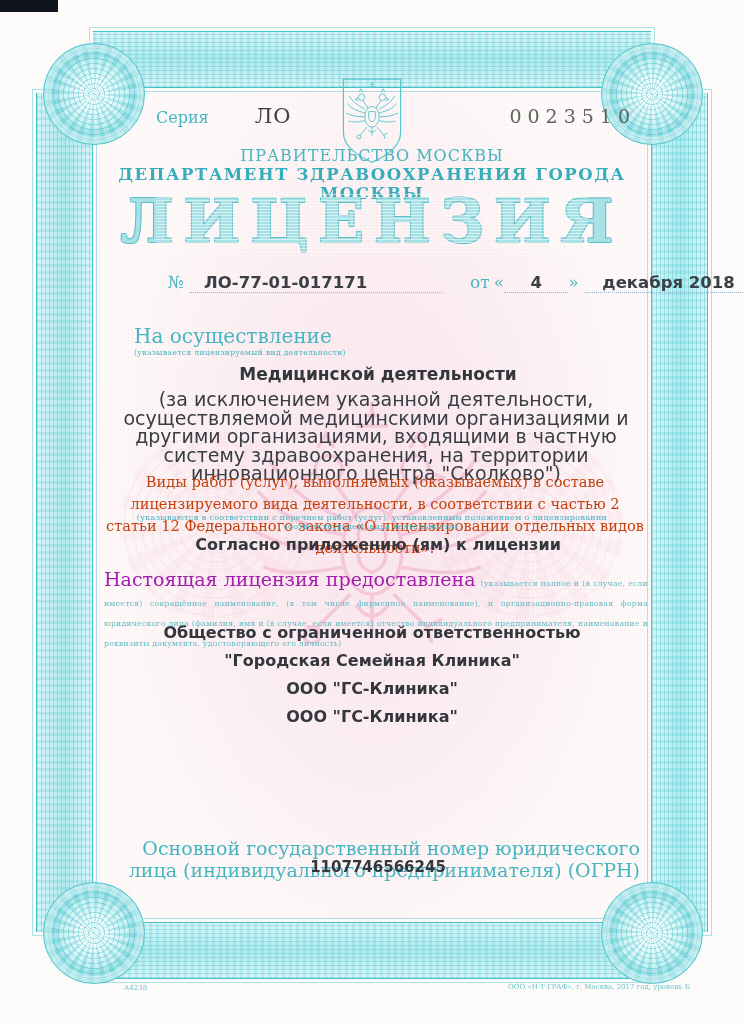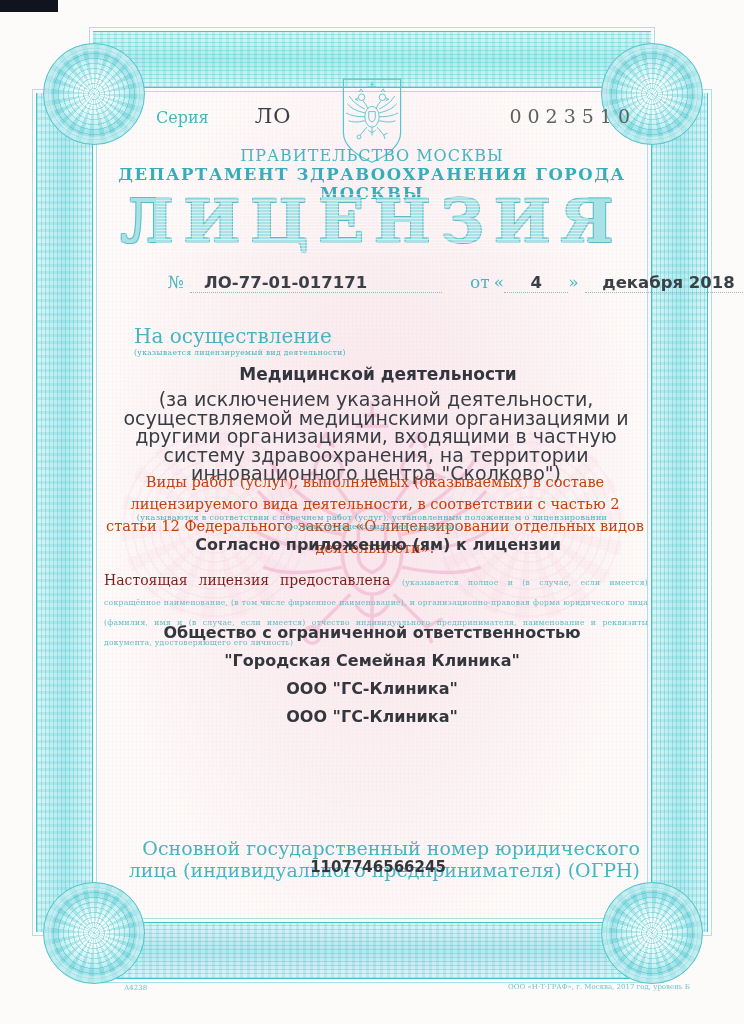--- a/index.html
+++ b/index.html
@@ -92,21 +92,21 @@
   .lead-activity-note{top:348px;left:134px;font-size:7.5px;letter-spacing:.4px;}
   .activity-name{top:364px;font-size:17px;}
   .exception{top:390px;left:112px;right:104px;text-align:center;
     font-family:"DejaVu Sans", sans-serif;font-size:19px;color:#383d44;line-height:18.6px;}
 
   .works{top:471px;left:104px;right:98px;text-align:center;font-size:14.6px;line-height:22px;color:#c2410c;}
   .works-note{top:513px;font-size:8px;letter-spacing:.3px;}
   .works-value{top:535px;font-size:16px;}
 
   .licensee-lead{top:571px;left:104px;right:96px;text-align:justify;line-height:17px;}
-  .licensee-lead .lead{font-size:14px;color:#7f1d1d;}
+  .licensee-lead .lead{font-size:19px;color:#a21caf;}
   .licensee-lead .note{font-size:7.6px;color:#5fbcc6;letter-spacing:.3px;}
 
   .companies{top:623px;left:96px;right:96px;text-align:center;}
   .companies div{font-size:16px;margin-bottom:9px;font-family:"DejaVu Sans", sans-serif;
     font-weight:bold;color:#33373d;}
 
   .ogrn-label{top:837px;left:110px;right:104px;text-align:right;font-size:19px;}
   .ogrn-value{top:858px;font-size:15px;}
   .inn-row{top:884px;left:134px;right:146px;display:flex;justify-content:space-between;align-items:baseline;}
   .inn-label{font-size:13.6px;}

